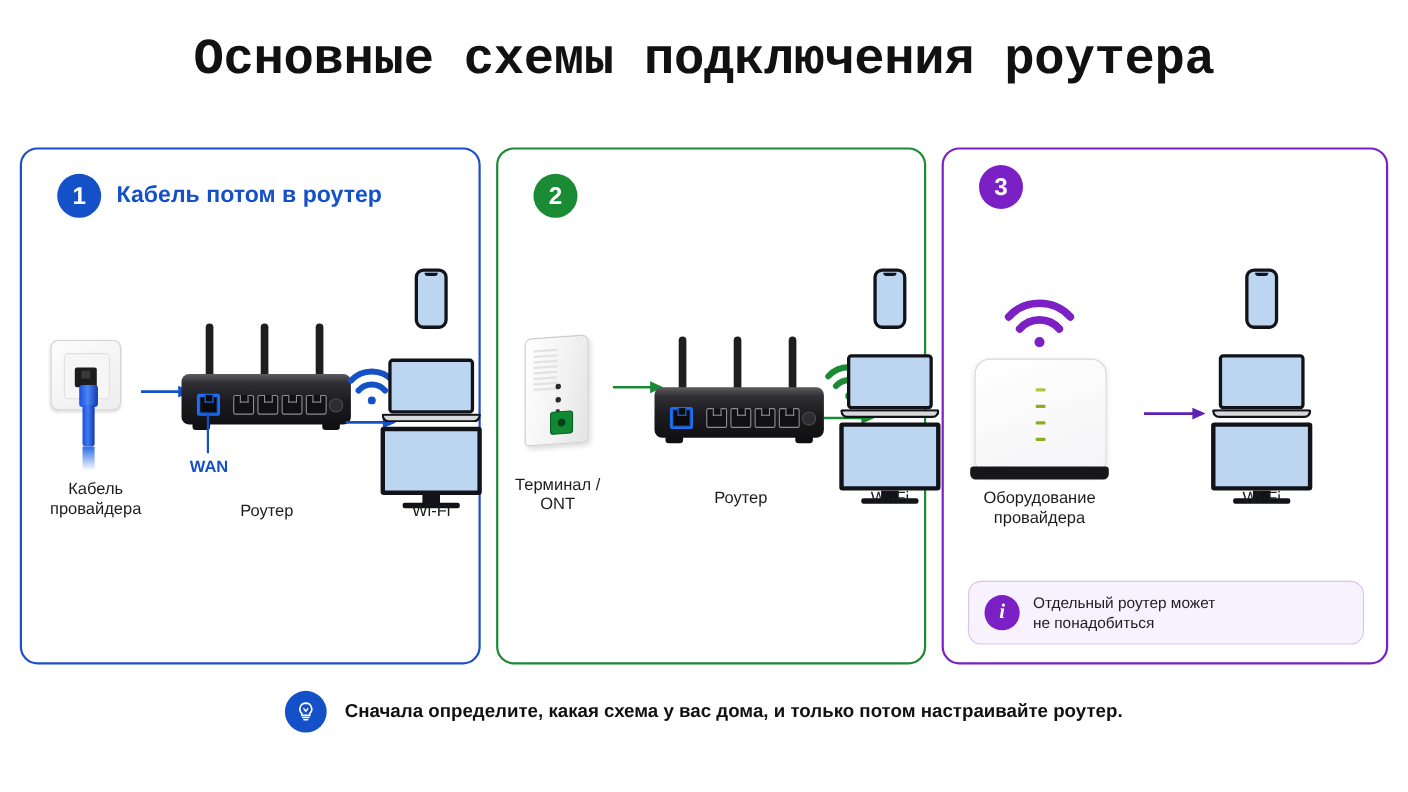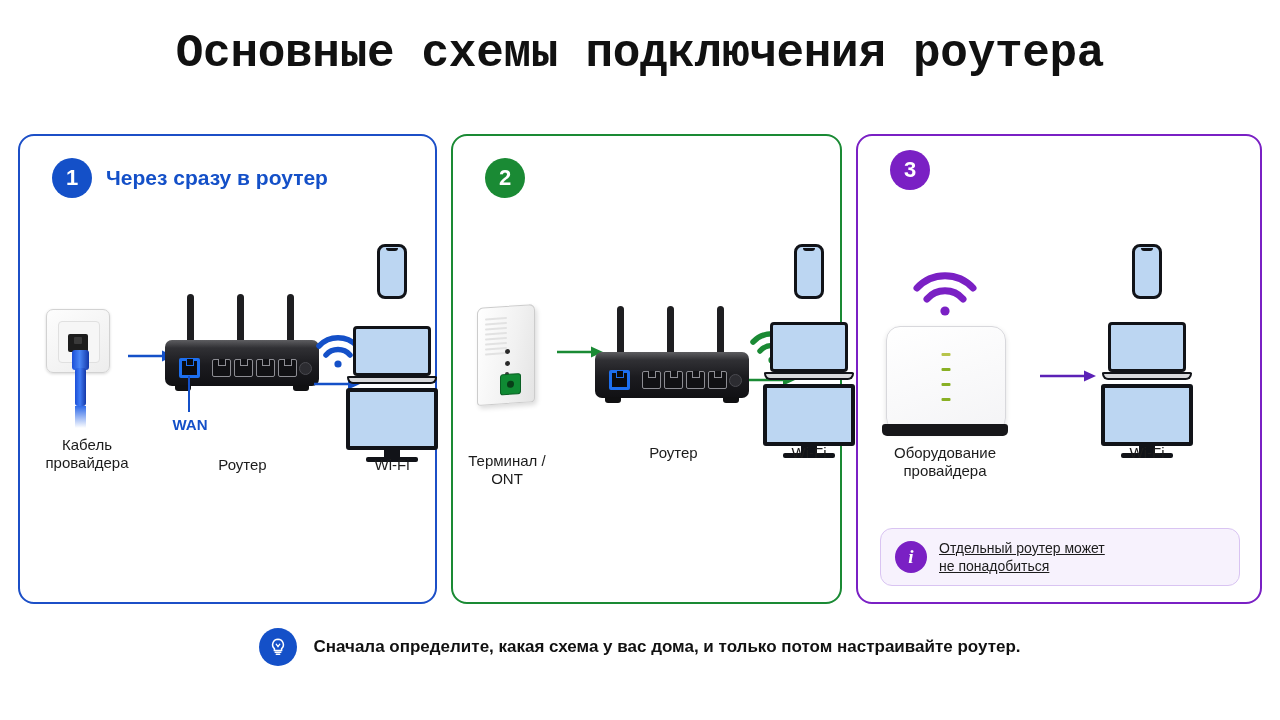--- a/index.html
+++ b/index.html
@@ -398,21 +398,20 @@
     display: flex;
     align-items: center;
     justify-content: center;
     flex: 0 0 auto;
   }
   .note .ntext {
     font-size: 14px;
     color: #1c1c1c;
     line-height: 1.3;
     white-space: pre-line;
-    text-decoration: underline;
   }
 
   
   .footer {
     position: absolute;
     left: 0; top: 628px;
     width: 1280px;
     display: flex;
     align-items: center;
     justify-content: center;
@@ -437,21 +436,21 @@
 </head>
 <body>
 
 <div class="page-title">Основные схемы подключения роутера</div>
 
 <div class="panels">
 
   <div class="panel p1">
     <div class="panel-head">
       <div class="badge b1">1</div>
-      <div class="panel-title t1">Через сразу в роутер</div>
+      <div class="panel-title t1">Кабель потом в роутер</div>
     </div>
 
     <div class="socket" style="left:26px; top:173px;">
       <div class="socket-inner"></div>
       <div class="socket-jack"></div>
     </div>
     <div class="cable-plug" style="left:52px; top:214px;"></div>
     <div class="cable" style="left:55px; top:232px; height:38px;"></div>
     <div class="cable-fade" style="left:55px; top:270px; height:22px;"></div>
 
@@ -524,21 +523,21 @@
           <i></i>
           <i></i>
           <i></i>
           <i></i>
       </div>
       <div class="ont-dot" style="top:42px;"></div>
       <div class="ont-dot" style="top:54px;"></div>
       <div class="ont-dot small" style="top:65px;"></div>
       <div class="ont-port"></div>
     </div>
-    <div class="cap" style="left:6px; top:296px; width:96px;margin-top:20px;">Терминал /
+    <div class="cap" style="left:6px; top:296px; width:96px;">Терминал /
 ONT</div>
 
     <svg class="arrow" style="left:104px; top:208px;" width="46" height="16" viewBox="0 0 46 16">
       <line x1="0" y1="8" x2="36" y2="8" stroke="#1a8a34" stroke-width="2.4"></line>
       <polygon points="46,8 34,2.6 34,13.4" fill="#1a8a34"></polygon>
     </svg>
 
     <div class="router" style="left:142px; top:170px;">
       <div class="ant" style="left:22px;"></div>
       <div class="ant" style="left:72px;"></div>

